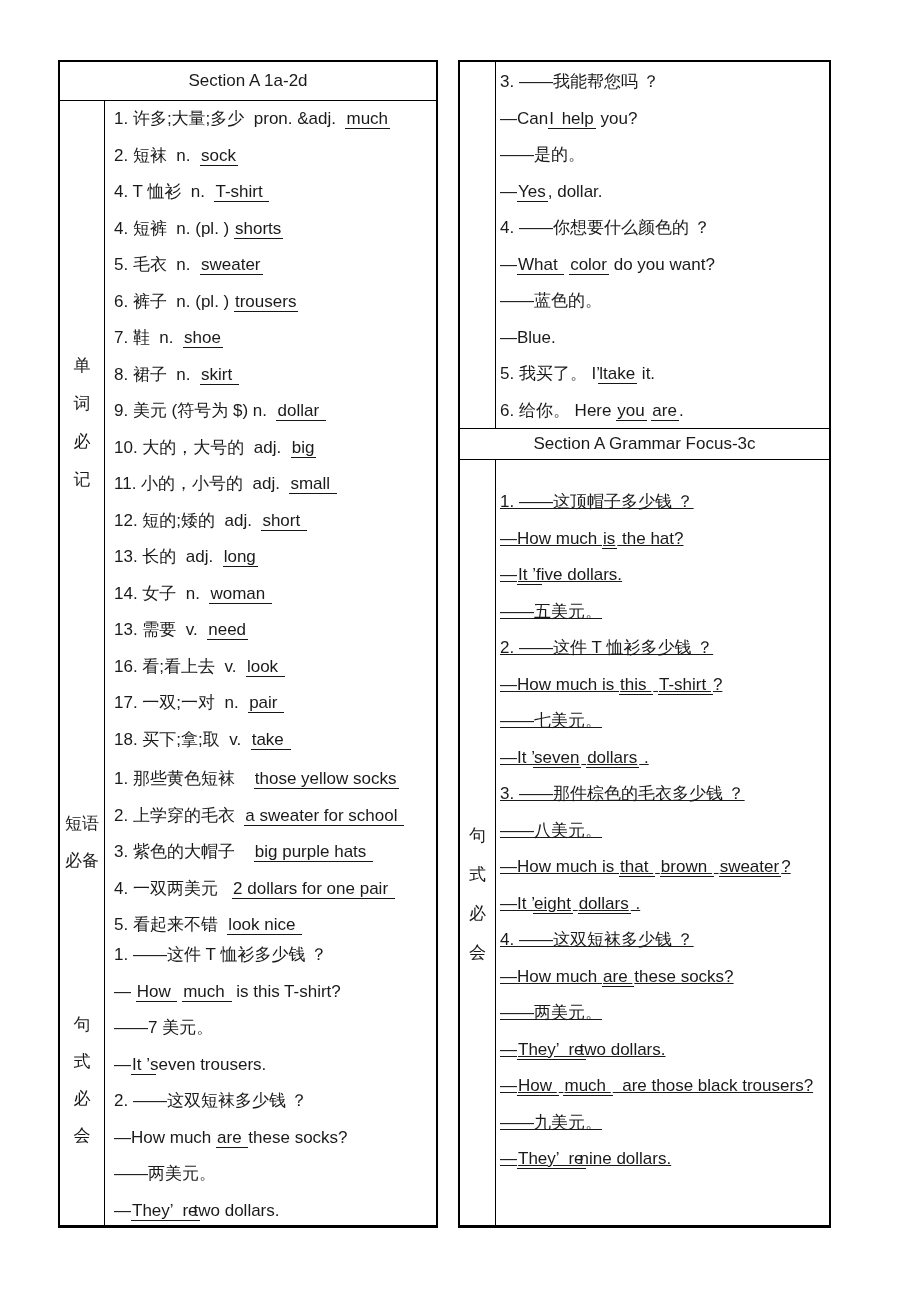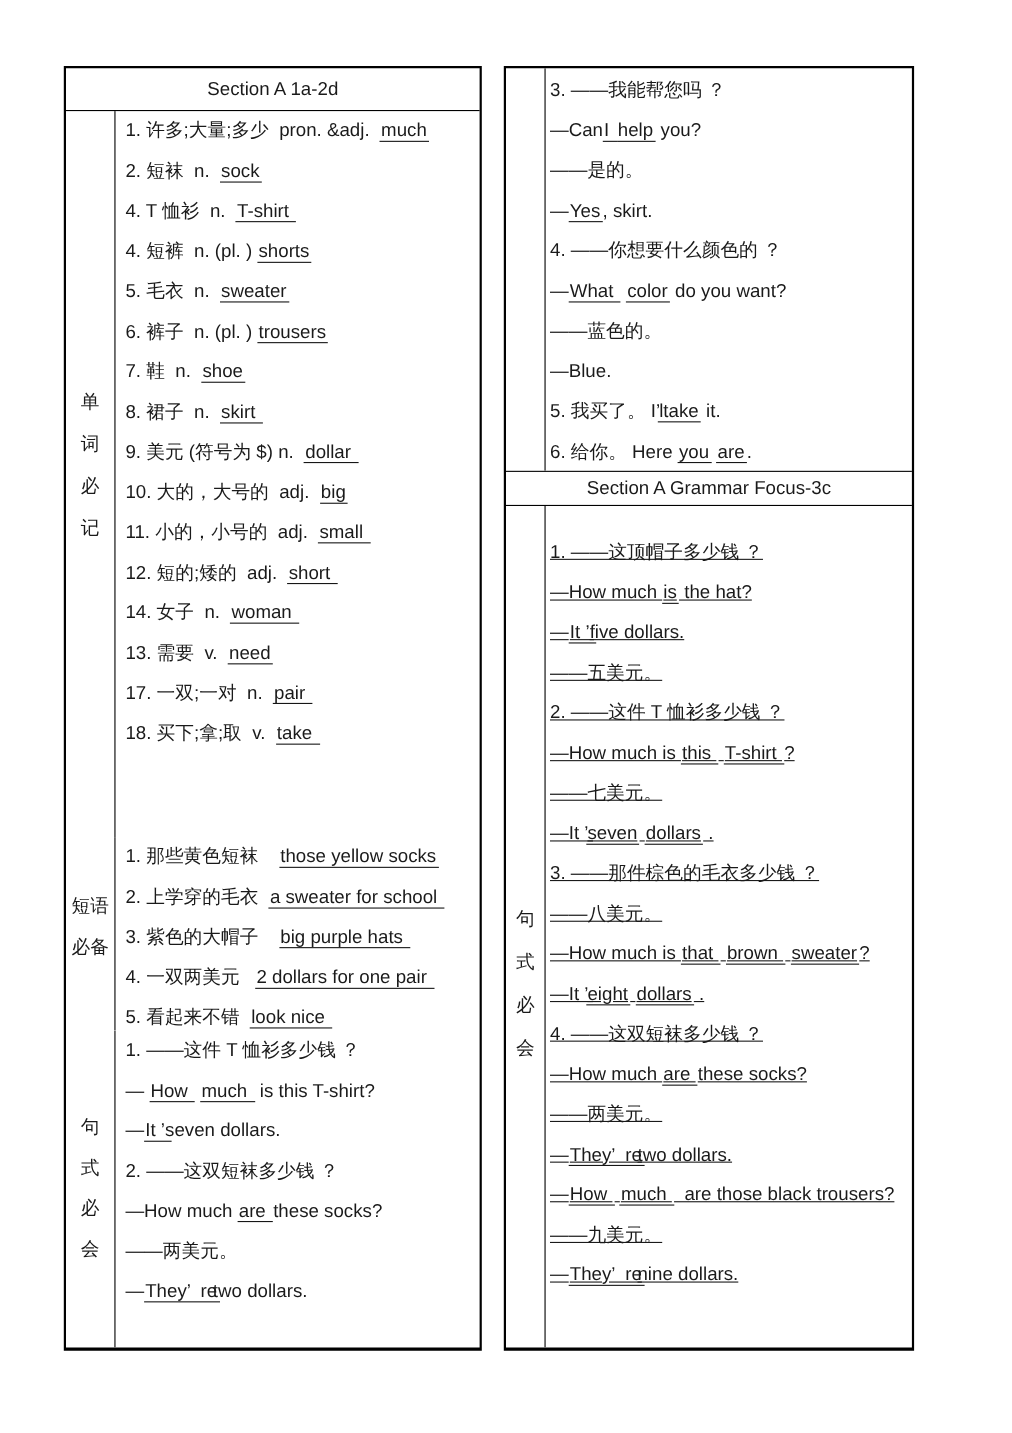--- a/index.html
+++ b/index.html
@@ -66,22 +66,24 @@
           <div class="line"><span>4. T 恤衫  n.  </span><span class="u">T-shirt </span></div>
           <div class="line"><span>4. 短裤  n. (pl. ) </span><span class="u">shorts</span></div>
           <div class="line"><span>5. 毛衣  n.  </span><span class="u">sweater</span></div>
           <div class="line"><span>6. 裤子  n. (pl. ) </span><span class="u">trousers</span></div>
           <div class="line"><span>7. 鞋  n.  </span><span class="u">shoe</span></div>
           <div class="line"><span>8. 裙子  n.  </span><span class="u">skirt </span></div>
           <div class="line"><span>9. 美元 (符号为 $) n.  </span><span class="u">dollar </span></div>
           <div class="line"><span>10. 大的，大号的  adj.  </span><span class="u">big</span></div>
           <div class="line"><span>11. 小的，小号的  adj.  </span><span class="u">small </span></div>
           <div class="line"><span>12. 短的;矮的  adj.  </span><span class="u">short </span></div>
+          <div class="line"><span>13. 长的  adj.  </span><span class="u">long</span></div>
           <div class="line"><span>14. 女子  n.  </span><span class="u">woman </span></div>
           <div class="line"><span>13. 需要  v.  </span><span class="u">need</span></div>
+          <div class="line"><span>16. 看;看上去  v.  </span><span class="u">look </span></div>
           <div class="line"><span>17. 一双;一对  n.  </span><span class="u">pair </span></div>
           <div class="line"><span>18. 买下;拿;取  v.  </span><span class="u">take </span></div>
         </div>
     </div>
     <div class="trow r-phrase">
       <div class="lcell lbl-phrase">
           <div class="lchar">短语</div>
           <div class="lchar">必备</div>
         </div>
       <div class="ccell">
@@ -95,37 +97,38 @@
     <div class="trow r-sent">
       <div class="lcell lbl-sent">
           <div class="lchar">句</div>
           <div class="lchar">式</div>
           <div class="lchar">必</div>
           <div class="lchar">会</div>
         </div>
       <div class="ccell">
           <div class="line"><span>1. ——这件 T 恤衫多少钱 ？</span></div>
           <div class="line"><span>— </span><span class="u">How </span><span> </span><span class="u">much </span><span> is this T-shirt?</span></div>
-          <div class="line"><span>—</span><span class="u">It ’ </span><span class="o">seven dollars.</span></div>
+          <div class="line"><span>——7 美元。</span></div>
+          <div class="line"><span>—</span><span class="u">It ’ </span><span class="o">seven trousers.</span></div>
           <div class="line"><span>2. ——这双短袜多少钱 ？</span></div>
           <div class="line"><span>—How much </span><span class="u">are </span><span>these socks?</span></div>
           <div class="line"><span>——两美元。</span></div>
           <div class="line"><span>—</span><span class="u">They’  re</span><span class="o">two dollars.</span></div>
         </div>
     </div>
   </section>
 
   <section class="tbl" id="tbl-right">
     <div class="trow r-top">
       <div class="lcell"></div>
       <div class="ccell pt2">
           <div class="line"><span>3. ——我能帮您吗 ？</span></div>
           <div class="line"><span>—Can</span><span class="u">I </span><span class="u">help</span><span> you?</span></div>
           <div class="line"><span>——是的。</span></div>
-          <div class="line"><span>—</span><span class="u">Yes</span><span>, skirt.</span></div>
+          <div class="line"><span>—</span><span class="u">Yes</span><span>, dollar.</span></div>
           <div class="line"><span>4. ——你想要什么颜色的 ？</span></div>
           <div class="line"><span>—</span><span class="u">What </span><span> </span><span class="u">color</span><span> do you want?</span></div>
           <div class="line"><span>——蓝色的。</span></div>
           <div class="line"><span>—Blue.</span></div>
           <div class="line"><span>5. 我买了。 I’ </span><span class="u o">ltake</span><span> it.</span></div>
           <div class="line"><span>6. 给你。 Here </span><span class="u">you</span><span> </span><span class="u">are</span><span>.</span></div>
         </div>
     </div>
     <div class="thead">Section A Grammar Focus-3c</div>
     <div class="trow r-grammar">

